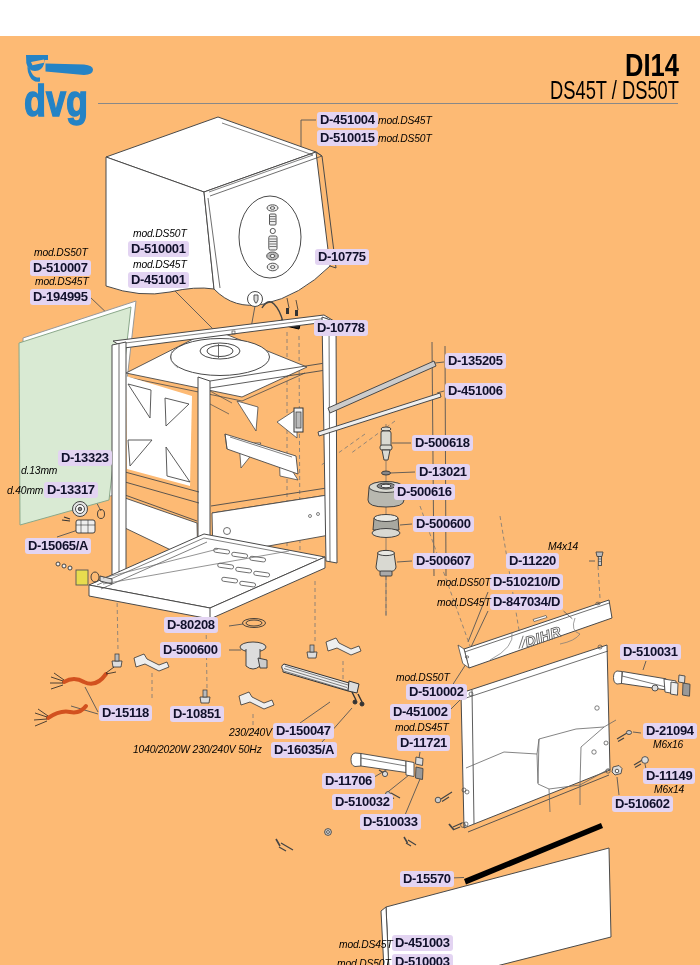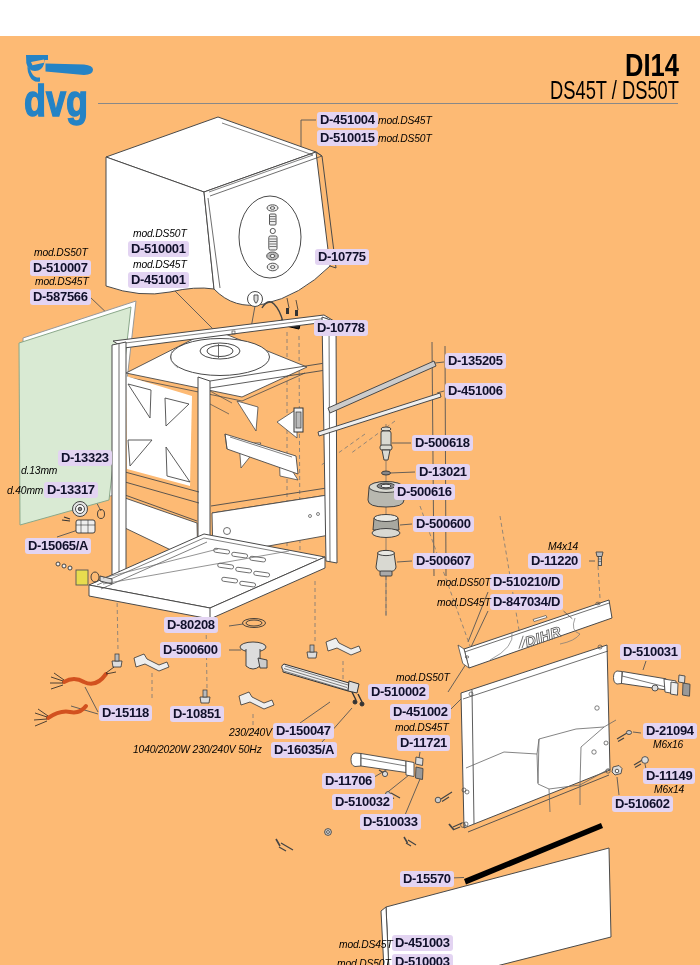--- a/index.html
+++ b/index.html
@@ -290,46 +290,46 @@
 </g>
 <path d="M464,843 L601,787 L603,792 L466,848.5 Z" fill="#000"></path>
 <g fill="#fff" stroke="#4a4a4a" stroke-width="1">
 <path d="M386,871 L609,812 L611,901 L390,957 Z"></path>
 <path d="M381,875 L386,871 L390,957 L385,953 Z"></path>
 </g>
 </svg>
 <div class="lb" style="left:317px;top:76px">D-451004</div>
 <div class="lb" style="left:317px;top:94px">D-510015</div>
 <div class="lb" style="left:30px;top:224px">D-510007</div>
-<div class="lb" style="left:30px;top:253px">D-587566</div>
+<div class="lb" style="left:30px;top:253px">D-194995</div>
 <div class="lb" style="left:128px;top:205px">D-510001</div>
 <div class="lb" style="left:128px;top:236px">D-451001</div>
 <div class="lb" style="left:315px;top:213px">D-10775</div>
 <div class="lb" style="left:314px;top:284px">D-10778</div>
 <div class="lb" style="left:445px;top:317px">D-135205</div>
 <div class="lb" style="left:445px;top:347px">D-451006</div>
 <div class="lb" style="left:412px;top:399px">D-500618</div>
 <div class="lb" style="left:416px;top:428px">D-13021</div>
 <div class="lb" style="left:394px;top:448px">D-500616</div>
 <div class="lb" style="left:413px;top:480px">D-500600</div>
 <div class="lb" style="left:413px;top:517px">D-500607</div>
-<div class="lb" style="left:528px;top:517px">D-11220</div>
+<div class="lb" style="left:506px;top:517px">D-11220</div>
 <div class="lb" style="left:490px;top:538px">D-510210/D</div>
 <div class="lb" style="left:490px;top:558px">D-847034/D</div>
 <div class="lb" style="left:58px;top:414px">D-13323</div>
 <div class="lb" style="left:44px;top:446px">D-13317</div>
 <div class="lb" style="left:25px;top:502px">D-15065/A</div>
 <div class="lb" style="left:164px;top:581px">D-80208</div>
 <div class="lb" style="left:160px;top:606px">D-500600</div>
 <div class="lb" style="left:99px;top:669px">D-15118</div>
 <div class="lb" style="left:170px;top:670px">D-10851</div>
 <div class="lb" style="left:273px;top:687px">D-150047</div>
 <div class="lb" style="left:271px;top:706px">D-16035/A</div>
 <div class="lb" style="left:620px;top:608px">D-510031</div>
-<div class="lb" style="left:368px;top:648px">D-510002</div>
+<div class="lb" style="left:406px;top:648px">D-510002</div>
 <div class="lb" style="left:390px;top:668px">D-451002</div>
 <div class="lb" style="left:397px;top:699px">D-11721</div>
 <div class="lb" style="left:643px;top:687px">D-21094</div>
 <div class="lb" style="left:322px;top:737px">D-11706</div>
 <div class="lb" style="left:643px;top:732px">D-11149</div>
 <div class="lb" style="left:332px;top:758px">D-510032</div>
 <div class="lb" style="left:612px;top:760px">D-510602</div>
 <div class="lb" style="left:360px;top:778px">D-510033</div>
 <div class="lb" style="left:400px;top:835px">D-15570</div>
 <div class="lb" style="left:392px;top:899px">D-451003</div>

